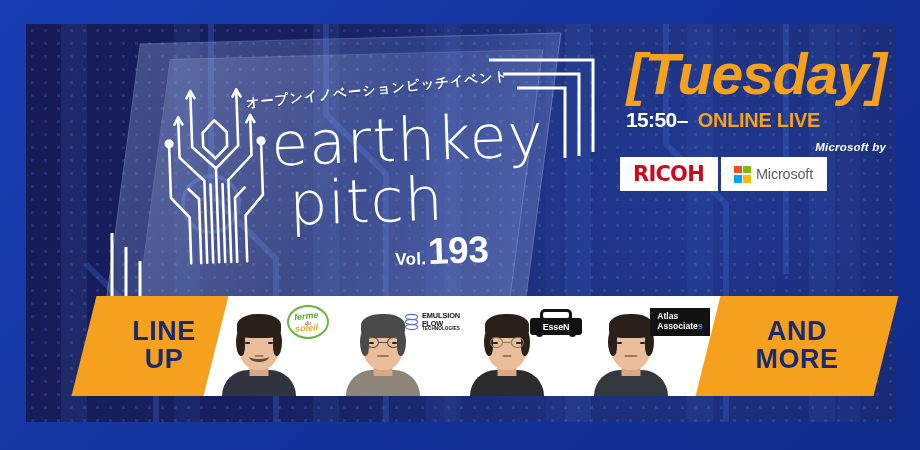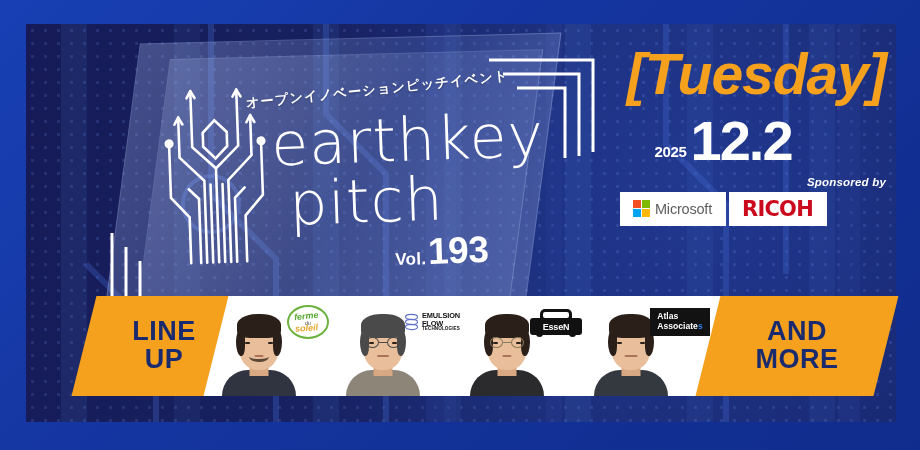--- a/index.html
+++ b/index.html
@@ -327,40 +327,40 @@
 
     <div id="vol-badge">
       <span id="vol-label">Vol.</span>
       <span id="vol-number">193</span>
     </div>
   </div>
 
   <div id="info-col">
     <div id="weekday">[Tuesday]</div>
 
-    <div id="date-row">
-      <span id="year">2025</span>
-      <span id="date-main">12.2</span>
-    </div>
-
-
-    <div id="sponsored-by">Sponsored by</div>
+
+    <div id="time-row">
+      <span id="time-start">15:50–</span>
+      <span id="live-label">ONLINE LIVE</span>
+    </div>
+
+    <div id="sponsored-by">Microsoft by</div>
 
     <div id="sponsor-row">
+      <div class="sponsor-card" id="sponsor-ricoh">
+        <span class="txt">RICOH</span>
+      </div>
       <div class="sponsor-card" id="sponsor-microsoft">
         <span id="ms-squares">
           <i style="background:#f25022"></i>
             <i style="background:#7fba00"></i>
           <i style="background:#00a4ef"></i>
             <i style="background:#ffb900"></i>
         </span>
         <span class="txt">Microsoft</span>
-      </div>
-      <div class="sponsor-card" id="sponsor-ricoh">
-        <span class="txt">RICOH</span>
       </div>
     </div>
   </div>
 
   <div id="lineup-strip">
 
     <div class="slant" id="lineup-label">
       <div class="slant-inner">
           <div class="slant-content">
         <div class="corner-text">

